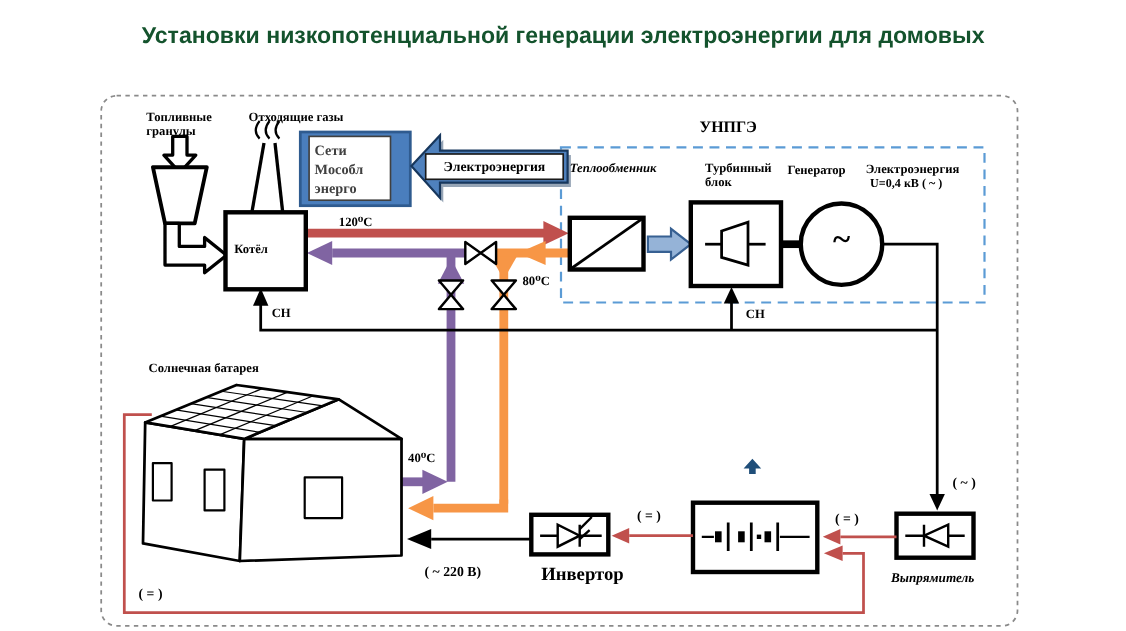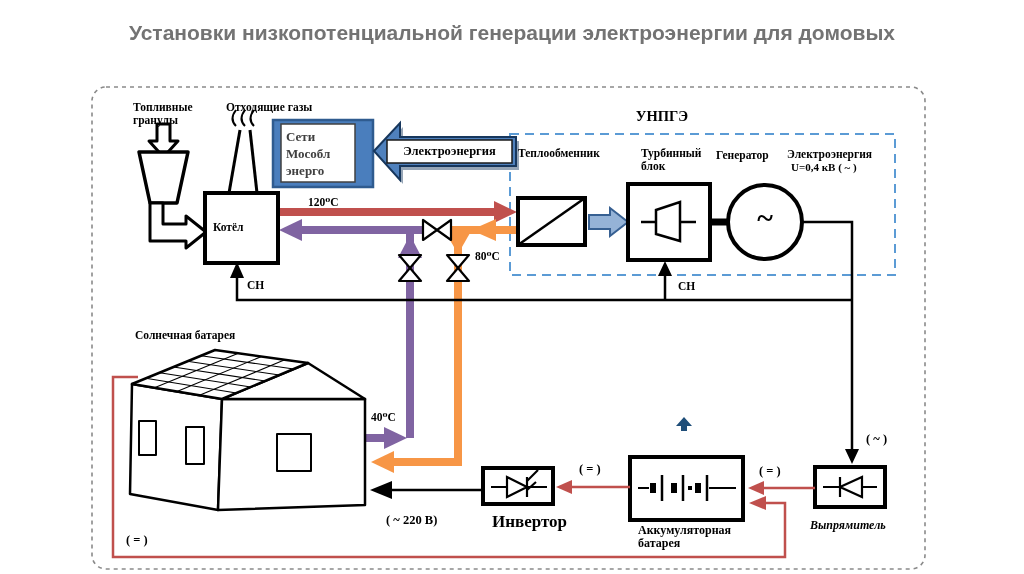--- a/index.html
+++ b/index.html
@@ -1,21 +1,21 @@
 <!DOCTYPE html>
 <html><head>
 <meta charset="utf-8">
 <style>
   html,body{margin:0;padding:0;background:#fff;}
   .stage{position:relative;width:1024px;height:574px;background:#ffffff;overflow:hidden;
          font-family:"Liberation Serif","DejaVu Serif",serif;}
   svg{position:absolute;left:0;top:0;}
   .title{position:absolute;left:95px;top:20px;width:834px;text-align:center;
          font-family:"Liberation Sans","DejaVu Sans",sans-serif;font-weight:700;
-         font-size:21px;line-height:26px;color:#737373;}
+         font-size:21px;line-height:26px;color:#14532d;}
   .lbl{position:absolute;font-weight:700;font-size:11.5px;line-height:13px;color:#000;white-space:nowrap;}
   .wrap{white-space:normal;}
   .gridtext{position:absolute;left:286px;top:128px;font-weight:700;font-size:13px;line-height:17px;color:#404040;}
   .arrowlbl{position:absolute;left:387px;top:140px;width:125px;height:23px;text-align:center;
             line-height:23px;font-weight:700;font-size:12.5px;color:#000;}
   .gensym{position:absolute;left:751px;top:201px;width:28px;text-align:center;
           font-size:30px;font-weight:700;color:#000;}
 </style>
 </head>
 <body>
@@ -208,39 +208,35 @@
 
   <div class="gridtext">
     <div>Сети</div>
     <div>Мособл</div>
     <div>энерго</div>
   </div>
 
   <div class="arrowlbl">Электроэнергия</div>
 
   <div class="lbl" style="left:617px;top:110px;width:90px;text-align:center;font-size:14.5px;">УНПГЭ</div>
-  <div class="lbl" style="left:518px;top:147px;">Теплообменник</div>
+  <div class="lbl" style="left:518px;top:147px;font-style:italic;">Теплообменник</div>
   <div class="lbl wrap" style="left:641px;top:147px;width:72px;">Турбинный блок</div>
   <div class="lbl" style="left:716px;top:149px;">Генератор</div>
   <div class="lbl" style="left:787px;top:148px;">Электроэнергия</div>
   <div class="lbl" style="left:791px;top:161px;font-size:11px;">U=0,4 кВ ( ~ )</div>
   <div class="gensym">~</div>
 
   <div class="lbl" style="left:308px;top:196px;">120⁰С</div>
   <div class="lbl" style="left:475px;top:250px;">80⁰С</div>
   <div class="lbl" style="left:371px;top:411px;">40⁰С</div>
   <div class="lbl" style="left:247px;top:279px;">СН</div>
   <div class="lbl" style="left:678px;top:280px;">СН</div>
 
   <div class="lbl" style="left:135px;top:329px;">Солнечная батарея</div>
   <div class="lbl" style="left:492px;top:515px;font-size:17px;">Инвертор</div>
-  <div class="lbl" style="left:638px;top:524px;font-size:12px;">
-    <div>Аккумуляторная</div>
-    <div>батарея</div>
-  </div>
   <div class="lbl" style="left:810px;top:519px;font-size:12px;font-style:italic;">Выпрямитель</div>
 
   <div class="lbl" style="left:386px;top:498px;font-size:12.5px;margin-top:16px;">( ~ 220 В)</div>
   <div class="lbl" style="left:866px;top:433px;font-size:12.5px;">( ~ )</div>
   <div class="lbl" style="left:126px;top:534px;font-size:12.5px;">( = )</div>
   <div class="lbl" style="left:579px;top:463px;font-size:12.5px;">( = )</div>
   <div class="lbl" style="left:759px;top:465px;font-size:12.5px;">( = )</div>
 
 </div>
 

